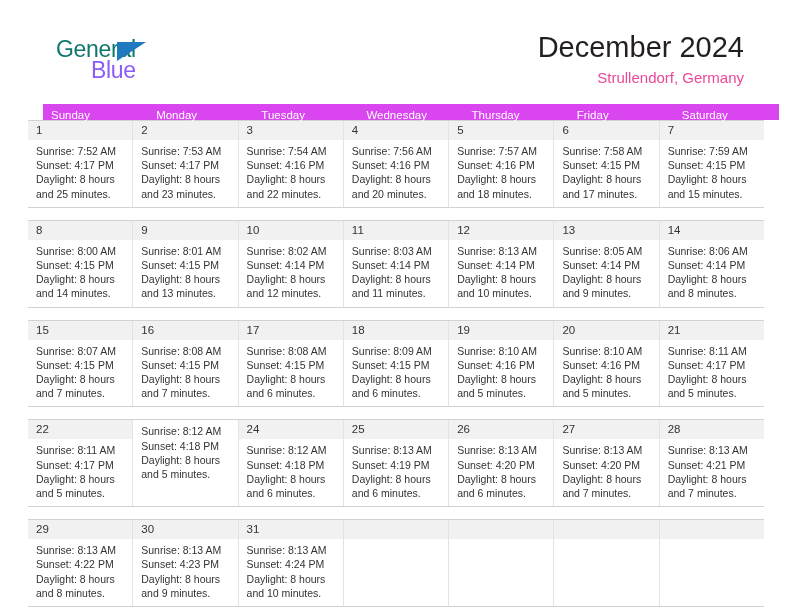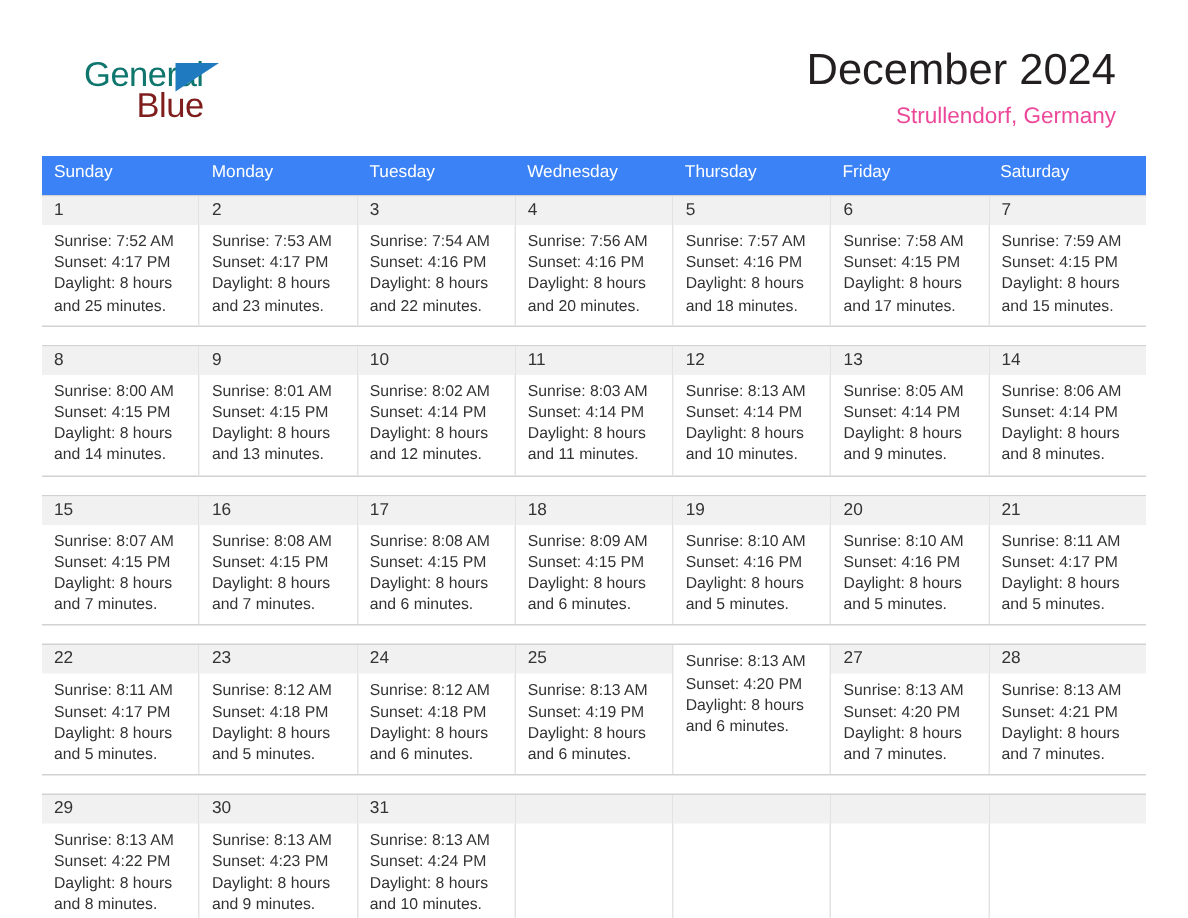--- a/index.html
+++ b/index.html
@@ -54,21 +54,21 @@
     height: 0;
     border-left: 29px solid #1f7ac0;
     border-bottom: 19px solid transparent;
   }
   .logo-blue {
     position: absolute;
     left: 55px;
     top: 21px;
     font-size: 23px;
     letter-spacing: -0.3px;
-    color: #7f1d1d;
+    color: #8b5cf6;
     font-family: "Liberation Sans", sans-serif;
   }
 
   .title-block {
     position: absolute;
     right: 48px;
     top: 30px;
     text-align: right;
   }
   .cal-title {
@@ -89,22 +89,23 @@
   
   .calendar {
     position: absolute;
     left: 28px;
     top: 104px;
     width: 736px;
   }
   .dow-row {
     display: flex;
     width: 736px;
-    height: 26px;
-    background: #3b82f6;
+    height: 16px;
+    background: #d946ef;
+    margin-left: 15px;
   }
   .dow {
     flex: 1 1 0;
     color: #ffffff;
     font-size: 11.5px;
     line-height: 22px;
     padding-left: 8px;
     box-sizing: border-box;
     white-space: nowrap;
   }
@@ -383,21 +384,20 @@
       <div class="cell">
         <div class="daynum">22</div>
         <div class="lines">
           <div>Sunrise: 8:11 AM</div>
           <div>Sunset: 4:17 PM</div>
           <div>Daylight: 8 hours</div>
           <div>and 5 minutes.</div>
         </div>
       </div>
       <div class="cell">
-        <div class="daynum">23</div>
         <div class="lines">
           <div>Sunrise: 8:12 AM</div>
           <div>Sunset: 4:18 PM</div>
           <div>Daylight: 8 hours</div>
           <div>and 5 minutes.</div>
         </div>
       </div>
       <div class="cell">
         <div class="daynum">24</div>
         <div class="lines">
@@ -410,20 +410,21 @@
       <div class="cell">
         <div class="daynum">25</div>
         <div class="lines">
           <div>Sunrise: 8:13 AM</div>
           <div>Sunset: 4:19 PM</div>
           <div>Daylight: 8 hours</div>
           <div>and 6 minutes.</div>
         </div>
       </div>
       <div class="cell">
+        <div class="daynum">26</div>
         <div class="lines">
           <div>Sunrise: 8:13 AM</div>
           <div>Sunset: 4:20 PM</div>
           <div>Daylight: 8 hours</div>
           <div>and 6 minutes.</div>
         </div>
       </div>
       <div class="cell">
         <div class="daynum">27</div>
         <div class="lines">

